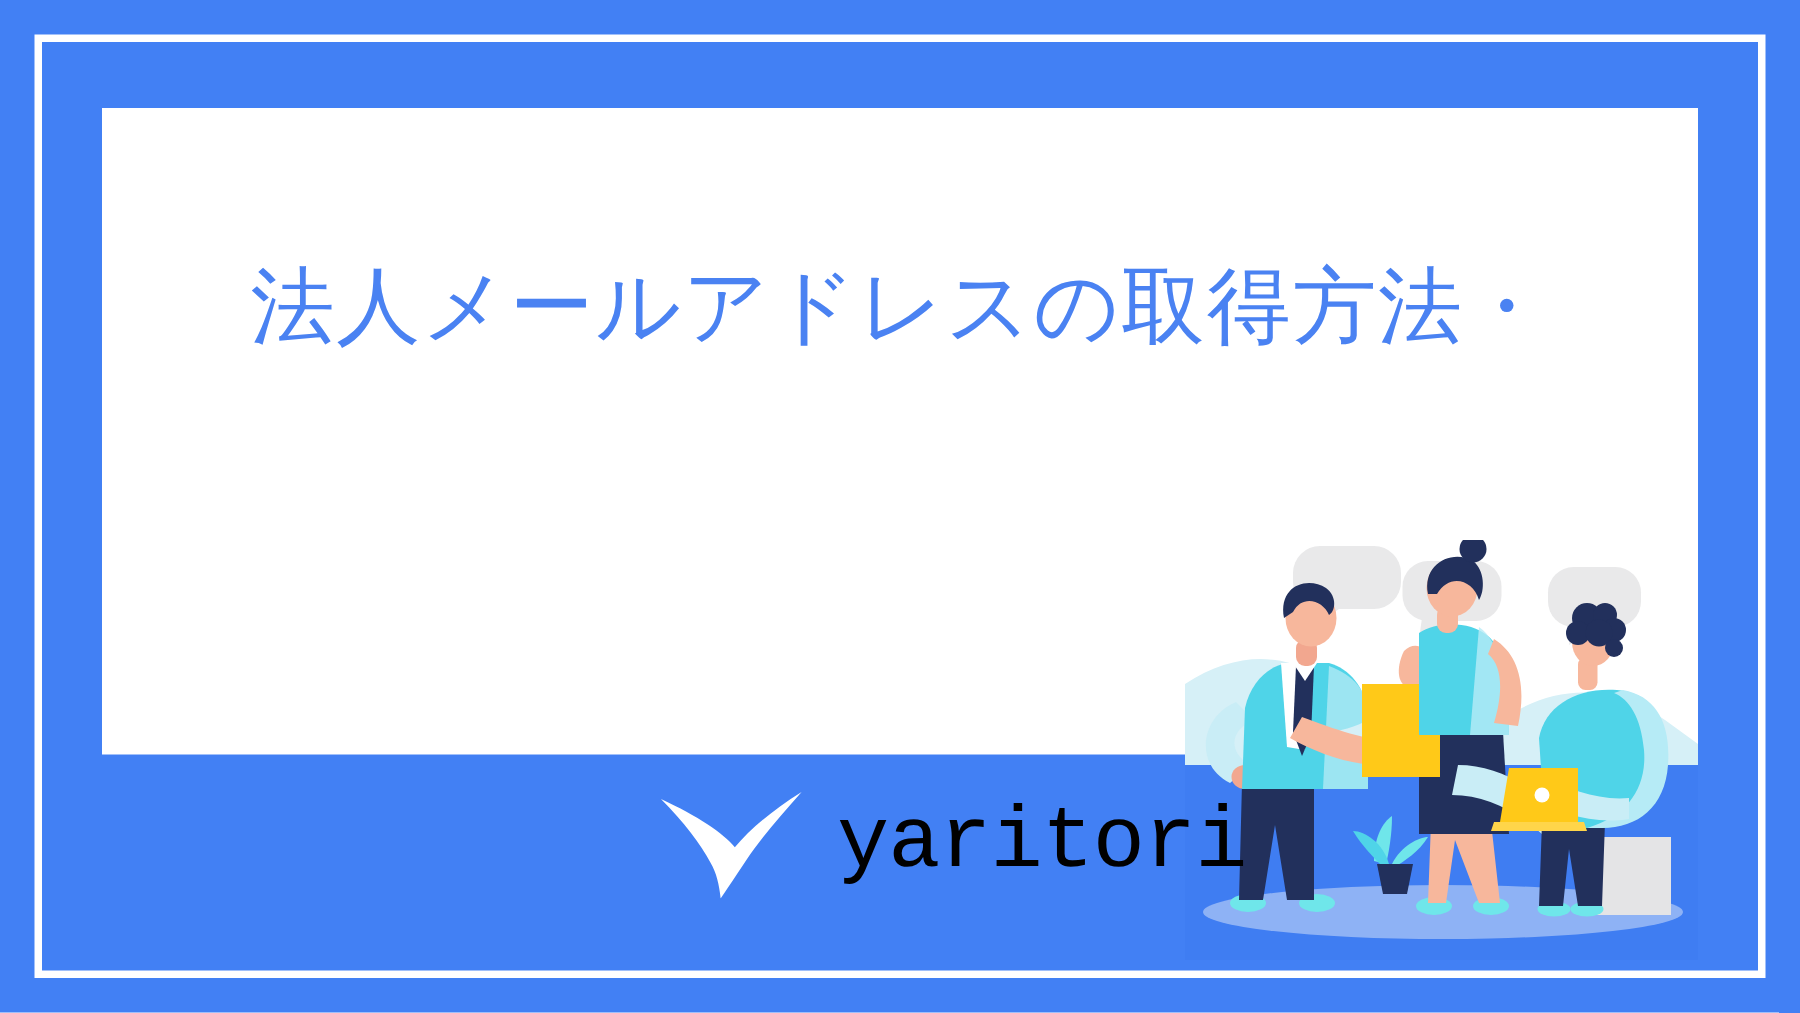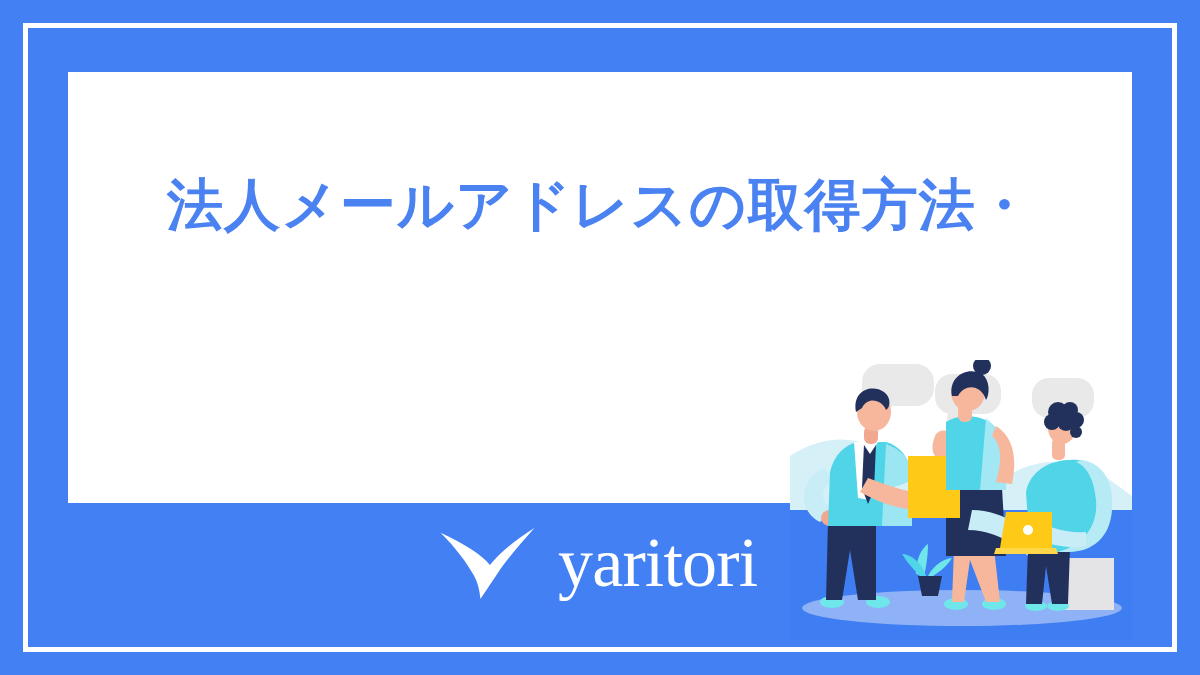--- a/index.html
+++ b/index.html
@@ -24,32 +24,32 @@
 
   
   .title{
     position:absolute;left:68px;top:160px;width:1064px;
     text-align:center;z-index:4;
     color:#4a82f2;
     font-size:56px;line-height:1.62;font-weight:400;
     letter-spacing:0.02em;
     font-family:"DejaVu Sans","Liberation Sans",sans-serif;
   }
-  .title .tl{display:block;white-space:nowrap;font-weight:bold;}
+  .title .tl{display:block;white-space:nowrap;}
 
   
   .logo{
     position:absolute;left:440px;top:527px;z-index:5;
     display:flex;align-items:center;gap:22px;
   }
   .logo-mark{width:96px;height:72px;display:block;}
   .logo-word{
-    color:#ffffff;font-size:70px;line-height:1;font-weight:400;
+    color:#000000;font-size:58px;line-height:1;font-weight:400;
     letter-spacing:-0.012em;
-    font-family:Liberation Serif, serif;
+    font-family:Liberation Mono, monospace;
   }
 
   
   .illus{
     position:absolute;left:790px;top:360px;width:360px;height:280px;z-index:3;
   }
   .illus svg{display:block;width:360px;height:280px;}
 </style>
 </head>
 <body>

